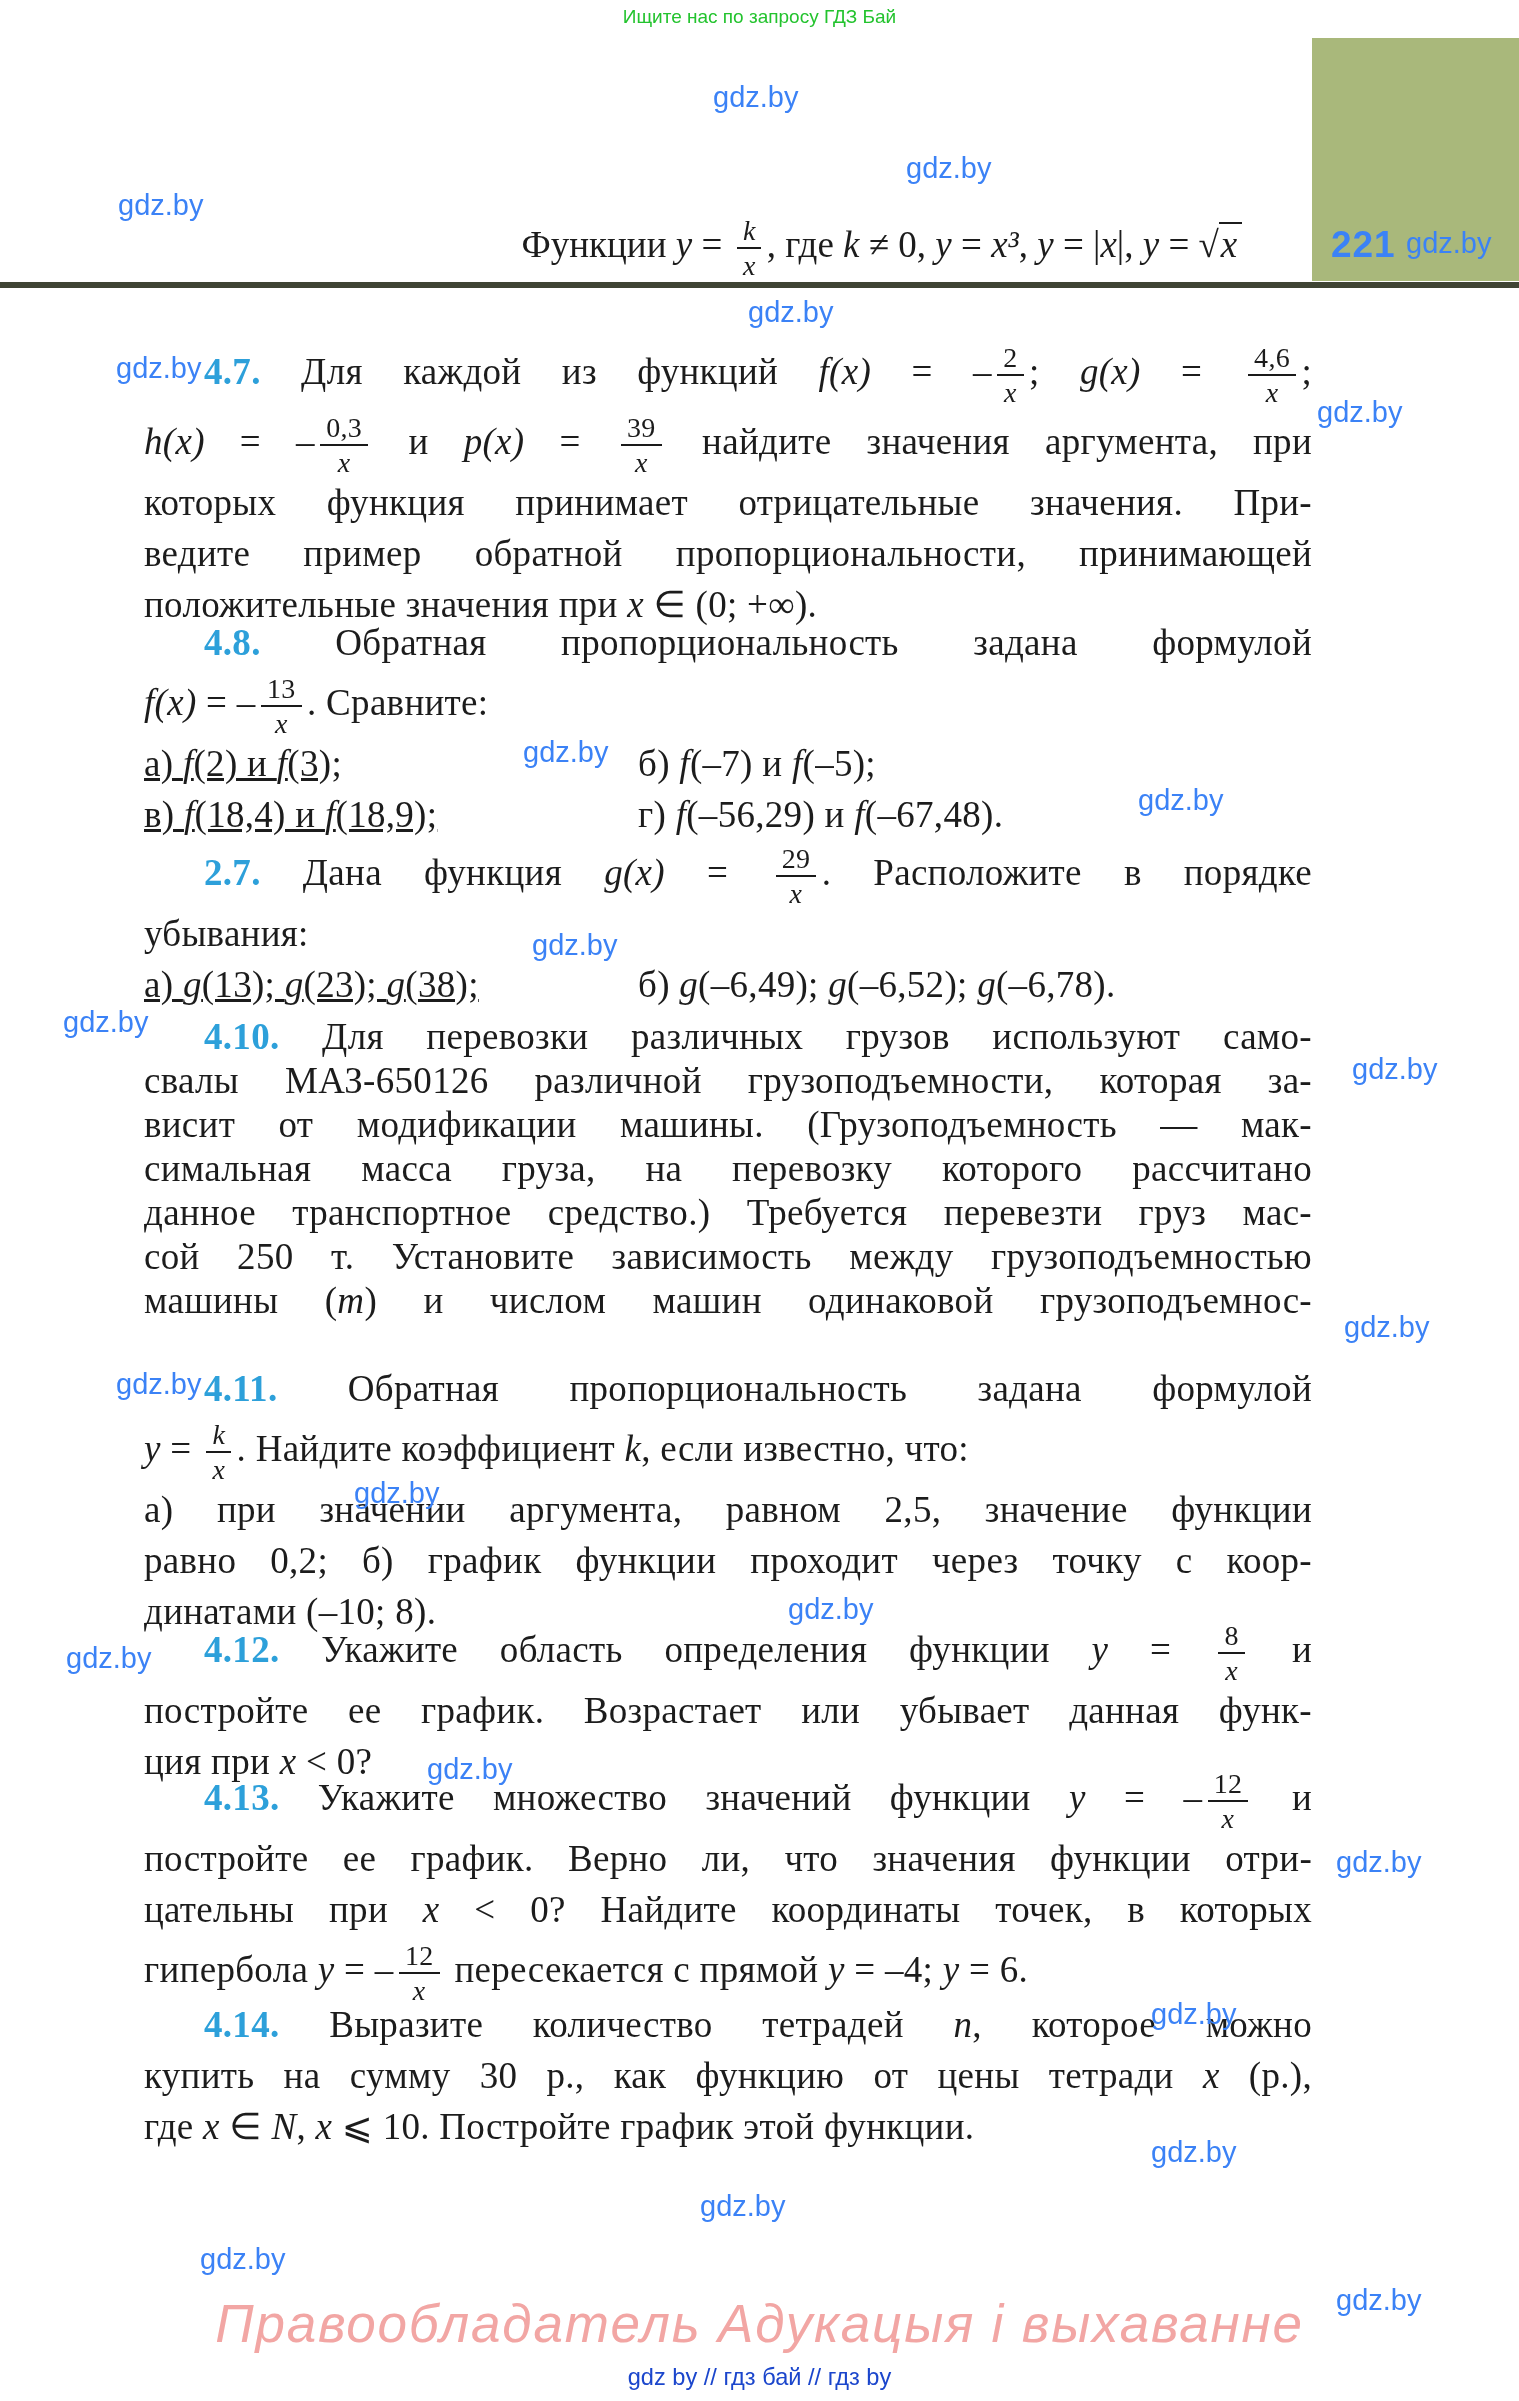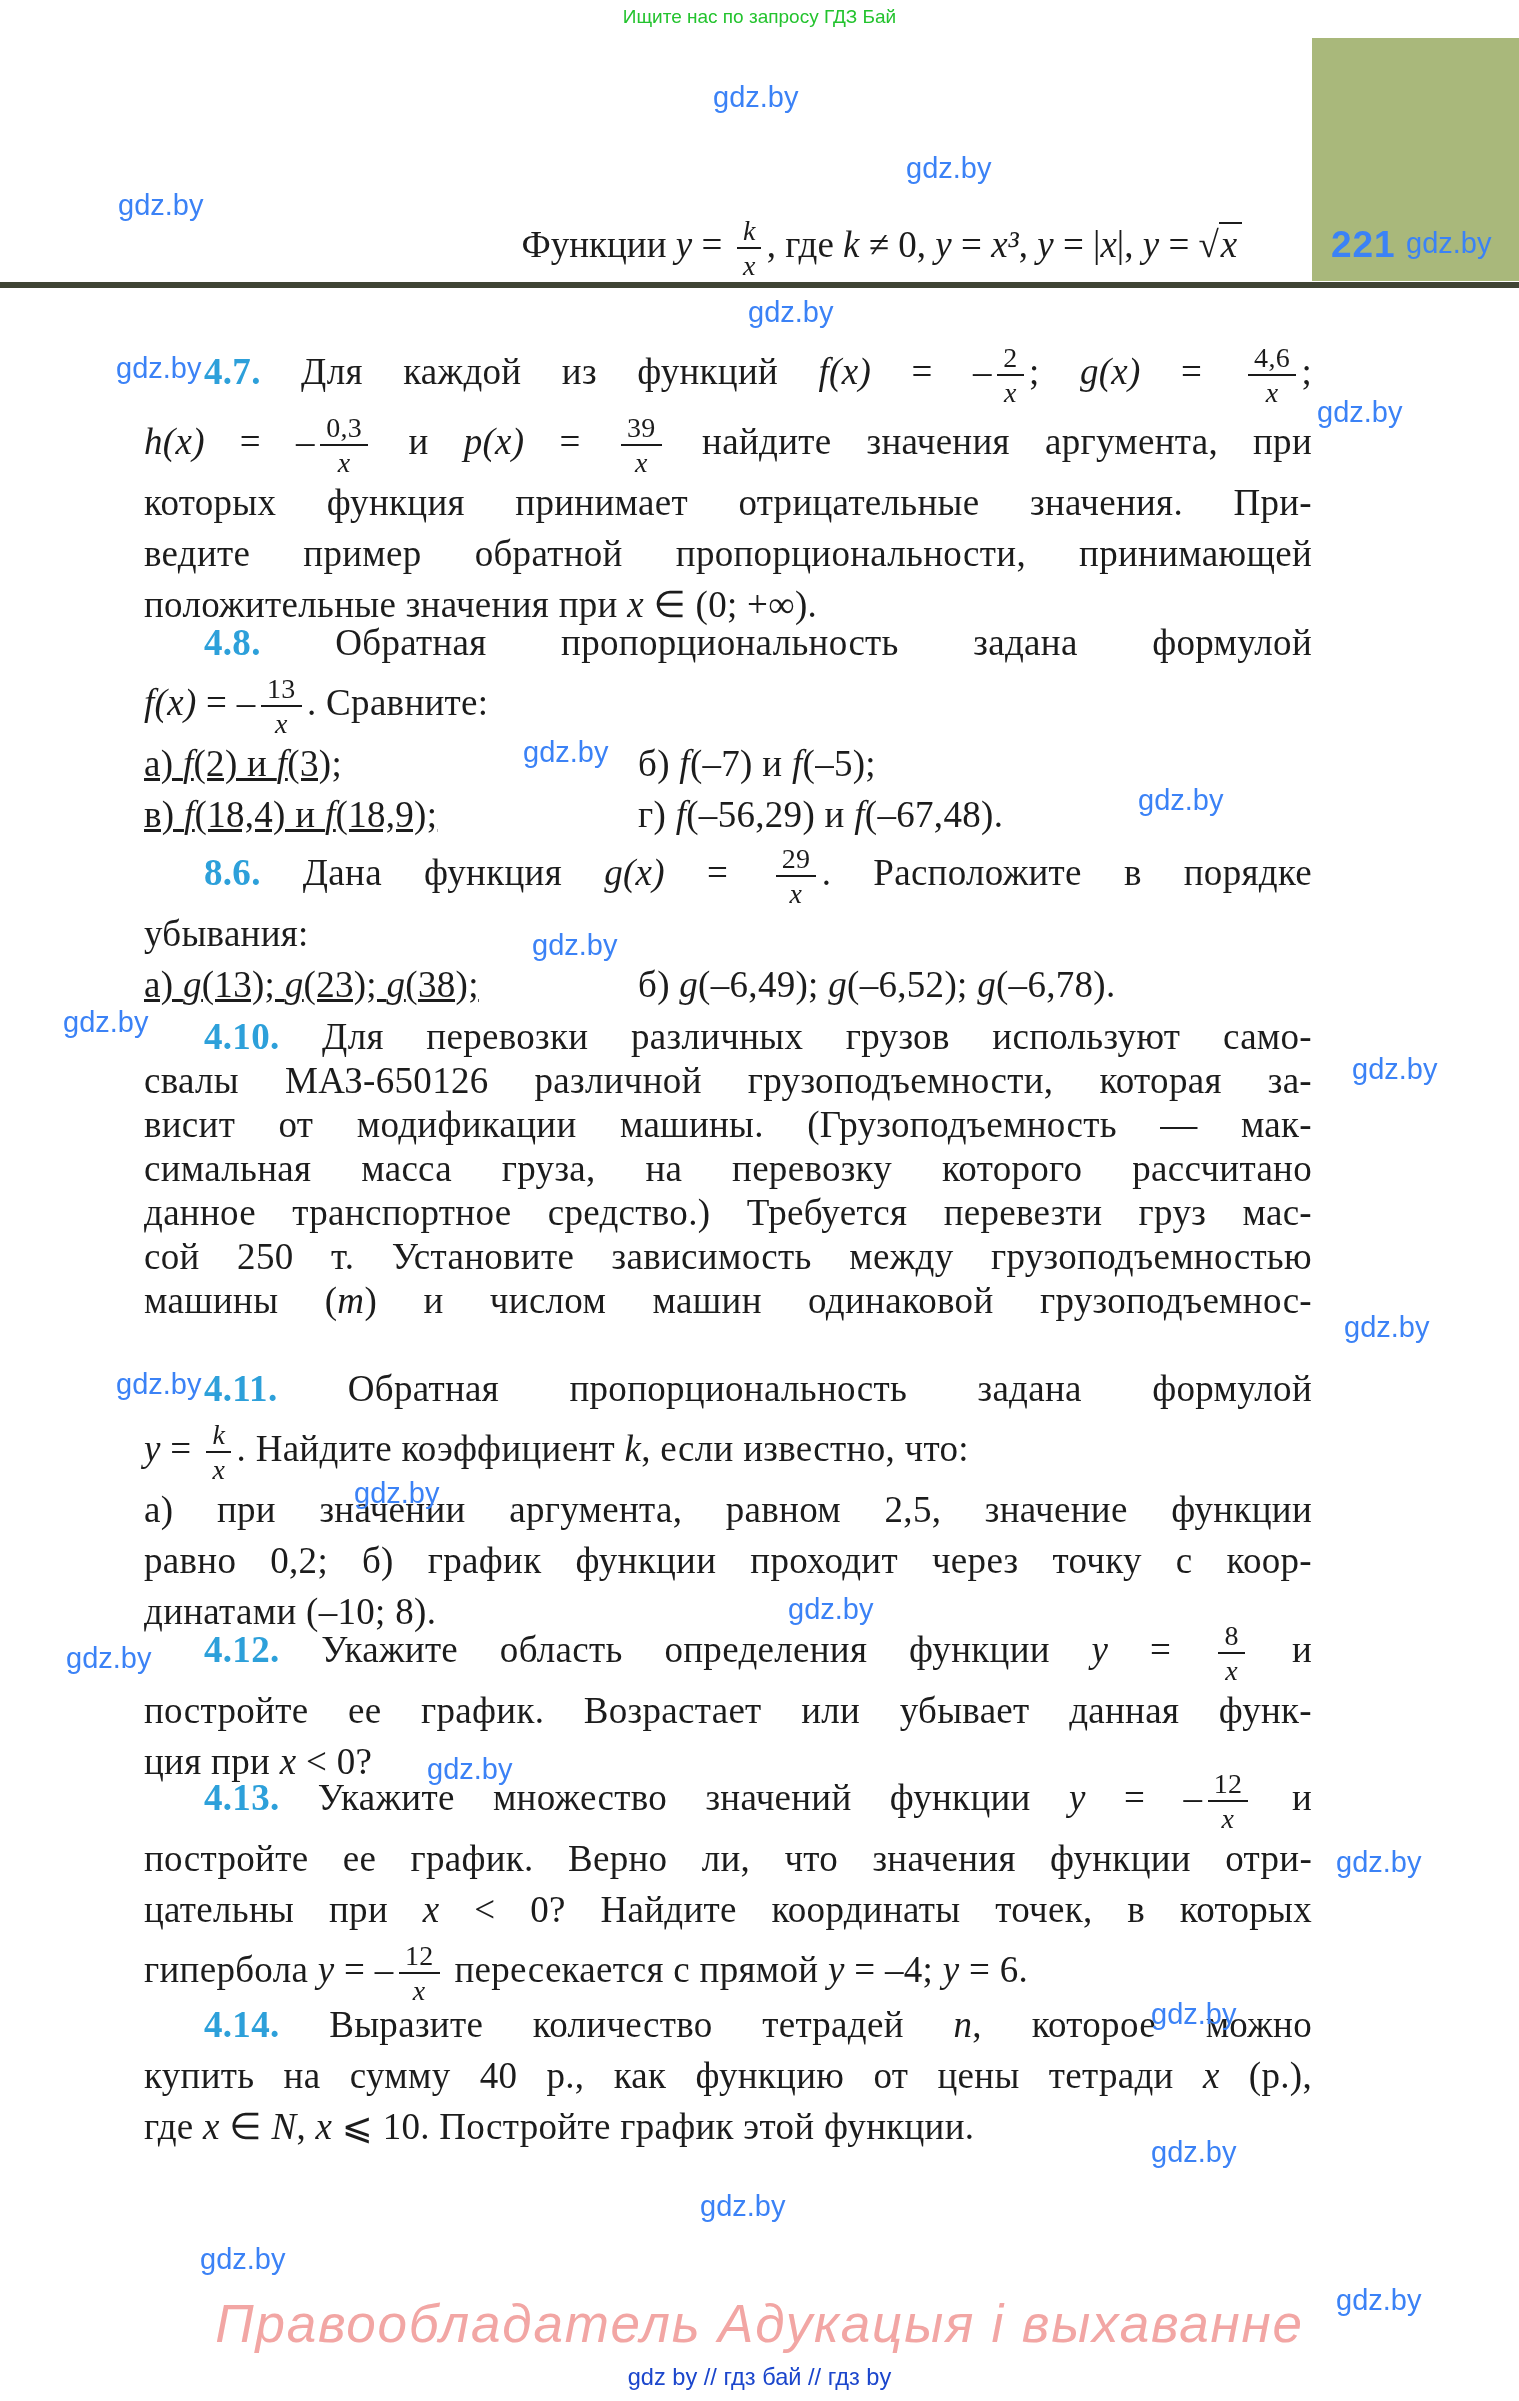--- a/index.html
+++ b/index.html
@@ -94,21 +94,21 @@
         <div class="line ln cols">
           <div class="c0"><span class="rt">а) </span><span class="it">f</span><span class="rt">(2) и </span><span class="it">f</span><span class="rt">(3);</span></div>
           <div class="c1"><span class="rt">б) </span><span class="it">f</span><span class="rt">(–7) и </span><span class="it">f</span><span class="rt">(–5);</span></div>
         </div>
         <div class="line ln cols">
           <div class="c0"><span class="rt">в) </span><span class="it">f</span><span class="rt">(18,4) и </span><span class="it">f</span><span class="rt">(18,9);</span></div>
           <div class="c1"><span class="rt">г) </span><span class="it">f</span><span class="rt">(–56,29) и </span><span class="it">f</span><span class="rt">(–67,48).</span></div>
         </div>
       </div>
       <div class="prob p49">
-        <div class="line lnf j ind"><span class="pnum">8.6.</span><span class="rt"> Дана функция </span><span class="it">g(x)</span><span class="rt"> = </span><span class="frac">
+        <div class="line lnf j ind"><span class="pnum">2.7.</span><span class="rt"> Дана функция </span><span class="it">g(x)</span><span class="rt"> = </span><span class="frac">
             <span class="fn">29</span>
             <span class="fd">x</span>
           </span><span class="rt">. Расположите в порядке</span></div>
         <div class="line ln"><span class="rt">убывания:</span></div>
         <div class="line ln cols">
           <div class="c0"><span class="rt">а) </span><span class="it">g</span><span class="rt">(13); </span><span class="it">g</span><span class="rt">(23); </span><span class="it">g</span><span class="rt">(38);</span></div>
           <div class="c1"><span class="rt">б) </span><span class="it">g</span><span class="rt">(–6,49); </span><span class="it">g</span><span class="rt">(–6,52); </span><span class="it">g</span><span class="rt">(–6,78).</span></div>
         </div>
       </div>
       <div class="prob p410">
@@ -145,21 +145,21 @@
           </span><span class="rt"> и</span></div>
         <div class="line ln j"><span class="rt">постройте ее график. Верно ли, что значения функции отри-</span></div>
         <div class="line ln j"><span class="rt">цательны при </span><span class="it">x</span><span class="rt"> &lt; 0? Найдите координаты точек, в которых</span></div>
         <div class="line lnf"><span class="rt">гипербола </span><span class="it">y</span><span class="rt"> = –</span><span class="frac">
             <span class="fn">12</span>
             <span class="fd">x</span>
           </span><span class="rt"> пересекается с прямой </span><span class="it">y</span><span class="rt"> = –4; </span><span class="it">y</span><span class="rt"> = 6.</span></div>
       </div>
       <div class="prob p414">
         <div class="line ln j ind"><span class="pnum">4.14.</span><span class="rt"> Выразите количество тетрадей </span><span class="it">n</span><span class="rt">, которое можно</span></div>
-        <div class="line ln j"><span class="rt">купить на сумму 40 р., как функцию от цены тетради </span><span class="it">x</span><span class="rt"> (р.),</span></div>
+        <div class="line ln j"><span class="rt">купить на сумму 30 р., как функцию от цены тетради </span><span class="it">x</span><span class="rt"> (р.),</span></div>
         <div class="line ln"><span class="rt">где </span><span class="it">x</span><span class="rt"> ∈ </span><span class="it">N</span><span class="rt">, </span><span class="it">x</span><span class="rt"> ⩽ 10. Постройте график этой функции.</span></div>
       </div>
     </div>
 
   <div id="wm-layer">
       <span class="wm" style="left: 713px; top: 83px;">gdz.by</span>
       <span class="wm" style="left: 906px; top: 154px;">gdz.by</span>
       <span class="wm" style="left: 118px; top: 191px;">gdz.by</span>
       <span class="wm" style="left: 1406px; top: 229px;">gdz.by</span>
       <span class="wm" style="left: 748px; top: 298px;">gdz.by</span>

